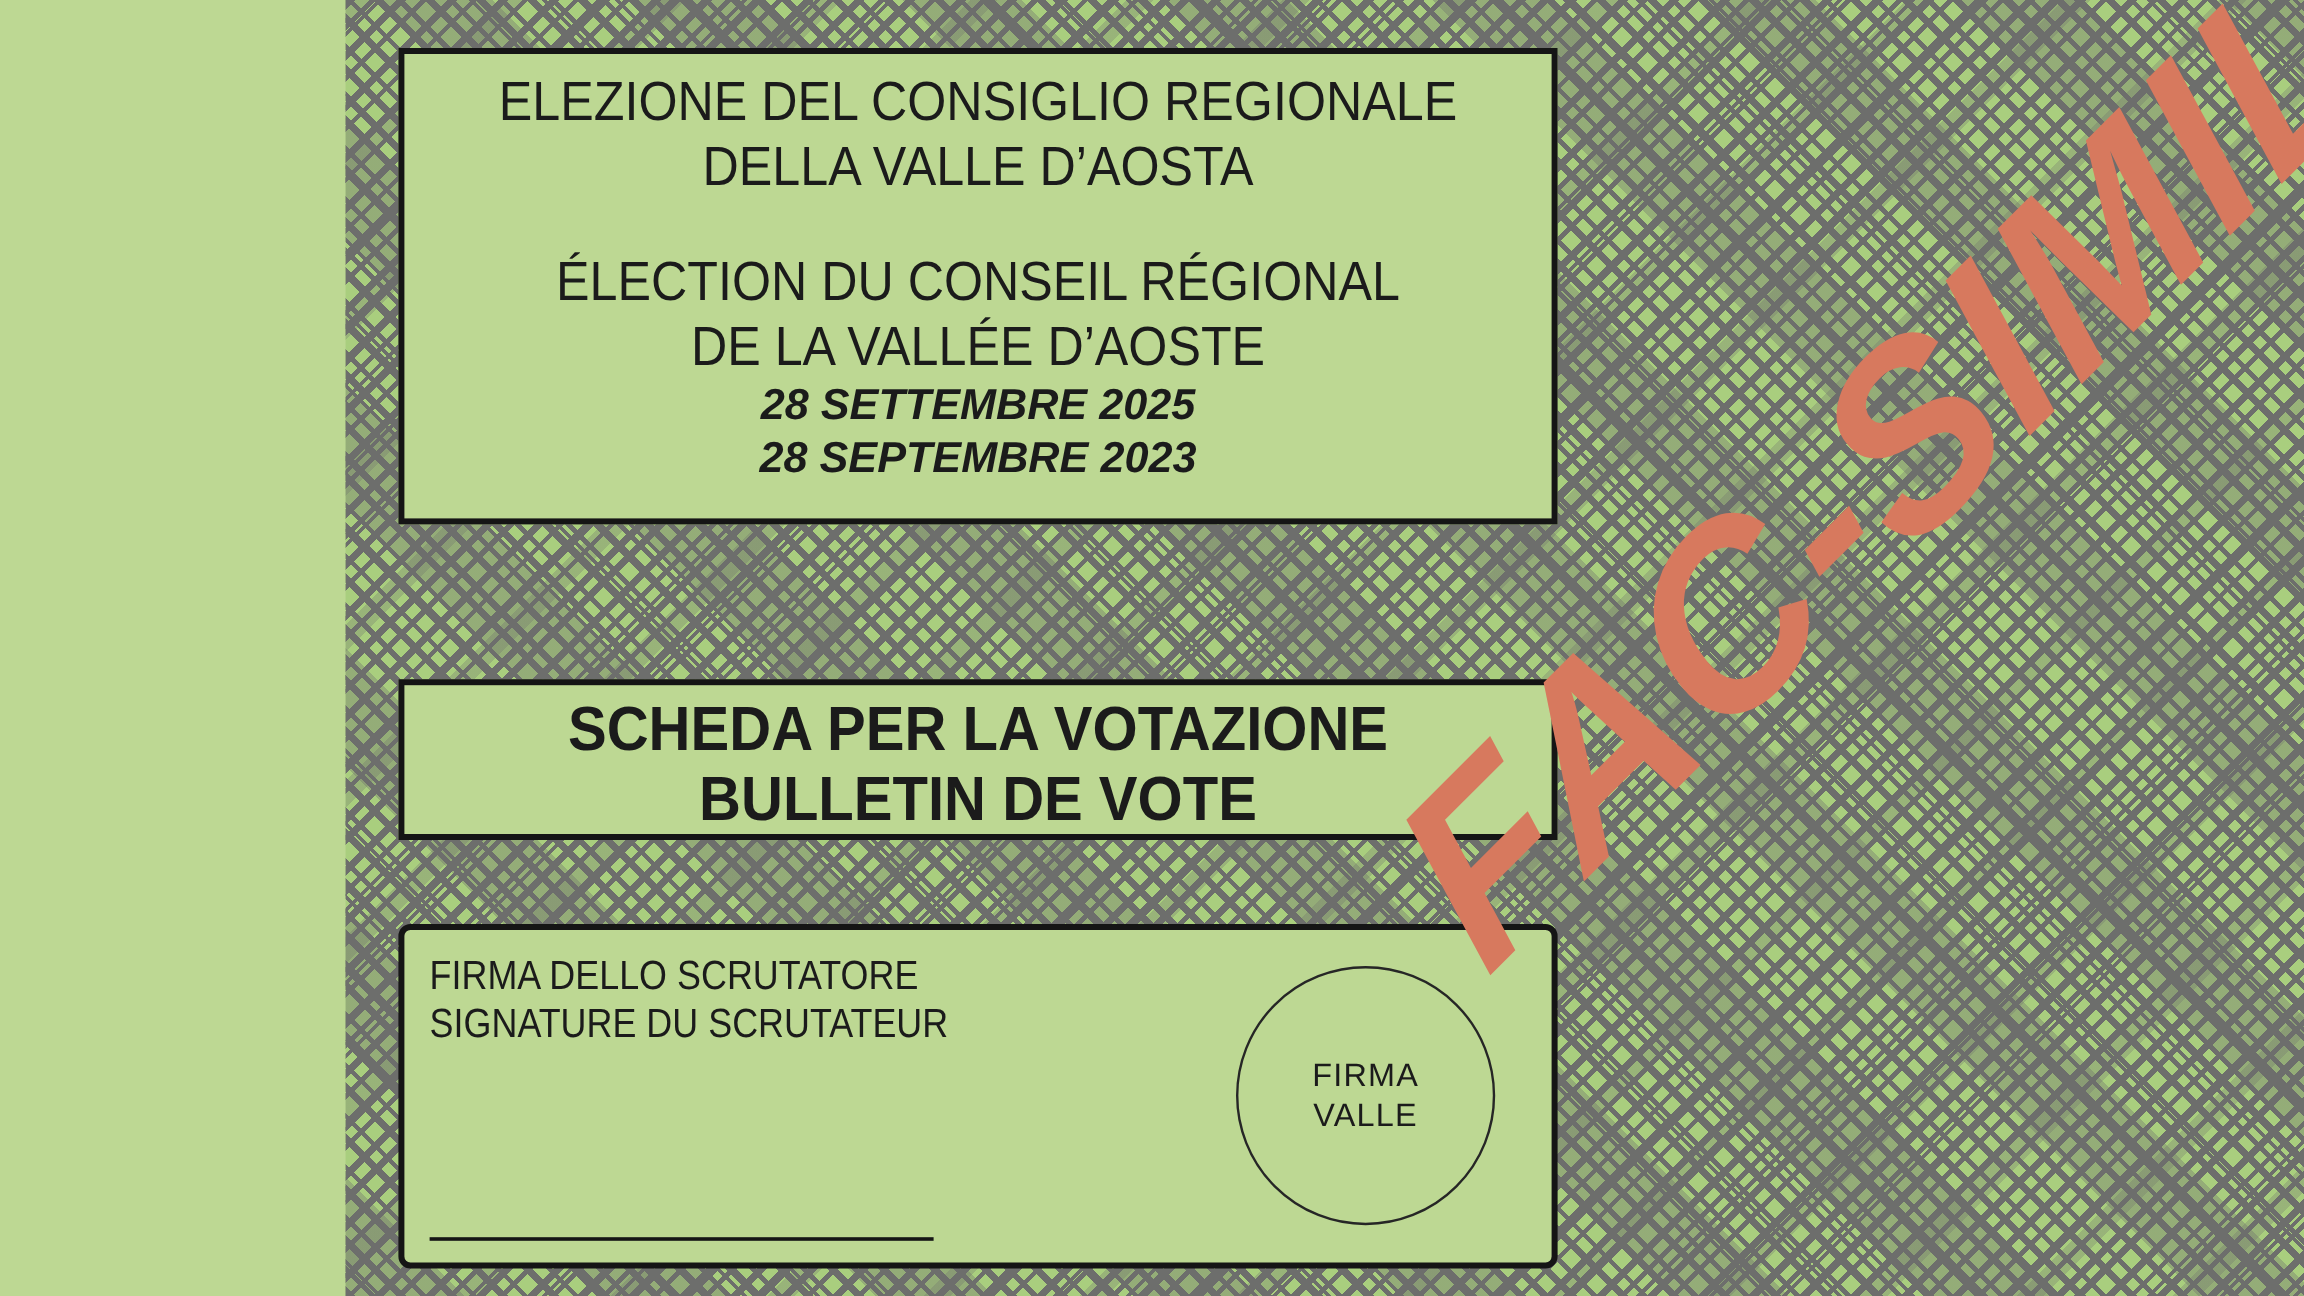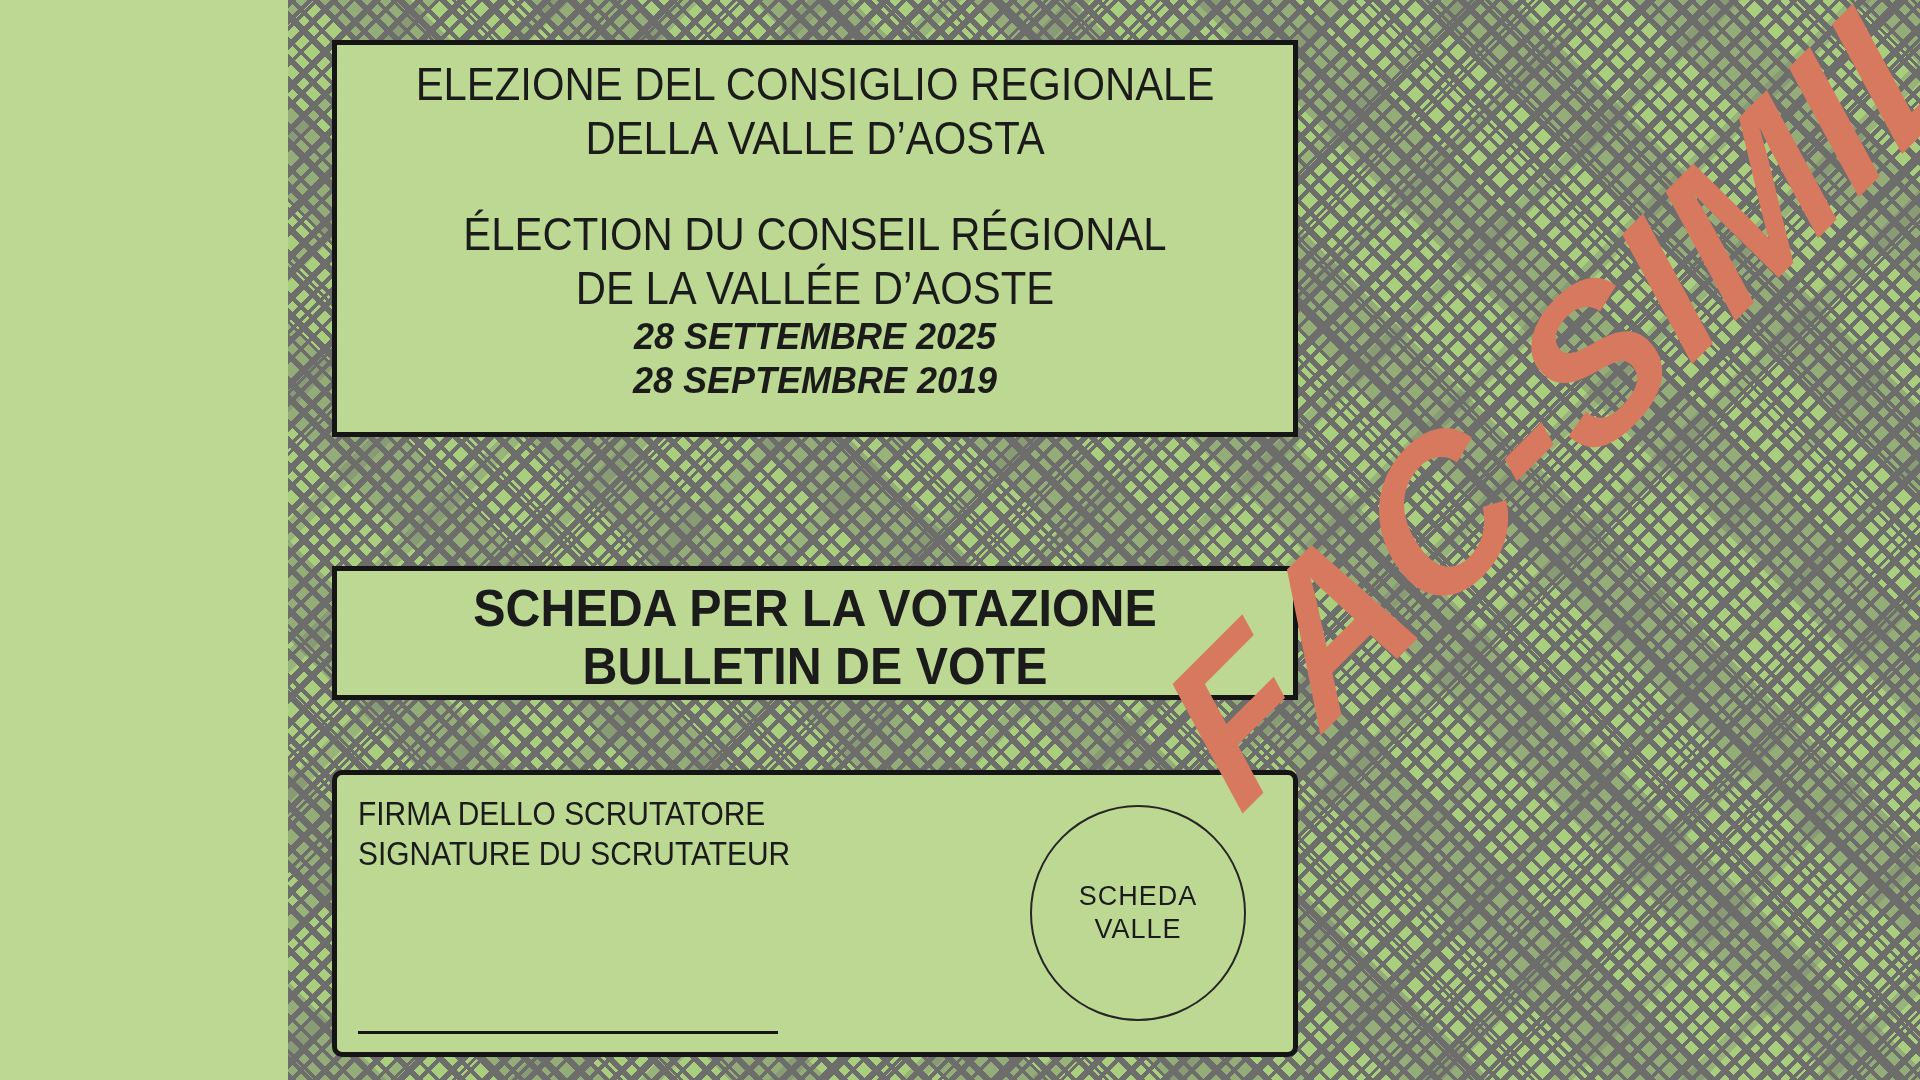--- a/index.html
+++ b/index.html
@@ -59,33 +59,33 @@
 
   <div class="strip"></div>
   <div class="hatch"></div>
 
   <div class="box title-box">
     <div class="t-line first">ELEZIONE DEL CONSIGLIO REGIONALE</div>
     <div class="t-line">DELLA VALLE D’AOSTA</div>
     <div class="t-line gap-fr">ÉLECTION DU CONSEIL RÉGIONAL</div>
     <div class="t-line">DE LA VALLÉE D’AOSTE</div>
     <div class="d-line gap-date">28 SETTEMBRE 2025</div>
-    <div class="d-line">28 SEPTEMBRE 2019</div>
+    <div class="d-line">28 SEPTEMBRE 2023</div>
   </div>
 
   <div class="box scheda-box">
     <div class="s-line">SCHEDA PER LA VOTAZIONE</div>
     <div class="s-line">BULLETIN DE VOTE</div>
   </div>
 
   <div class="box firma-box">
     <div class="f-line">FIRMA DELLO SCRUTATORE</div>
     <div class="f-line">SIGNATURE DU SCRUTATEUR</div>
     <div class="sig-line"></div>
     <div class="stamp">
-      <div class="stamp-txt">SCHEDA</div>
+      <div class="stamp-txt">FIRMA</div>
       <div class="stamp-txt">VALLE</div>
     </div>
   </div>
 
   <div class="watermark">FAC-SIMILE</div>
 
 </div>
 
 </body></html>

